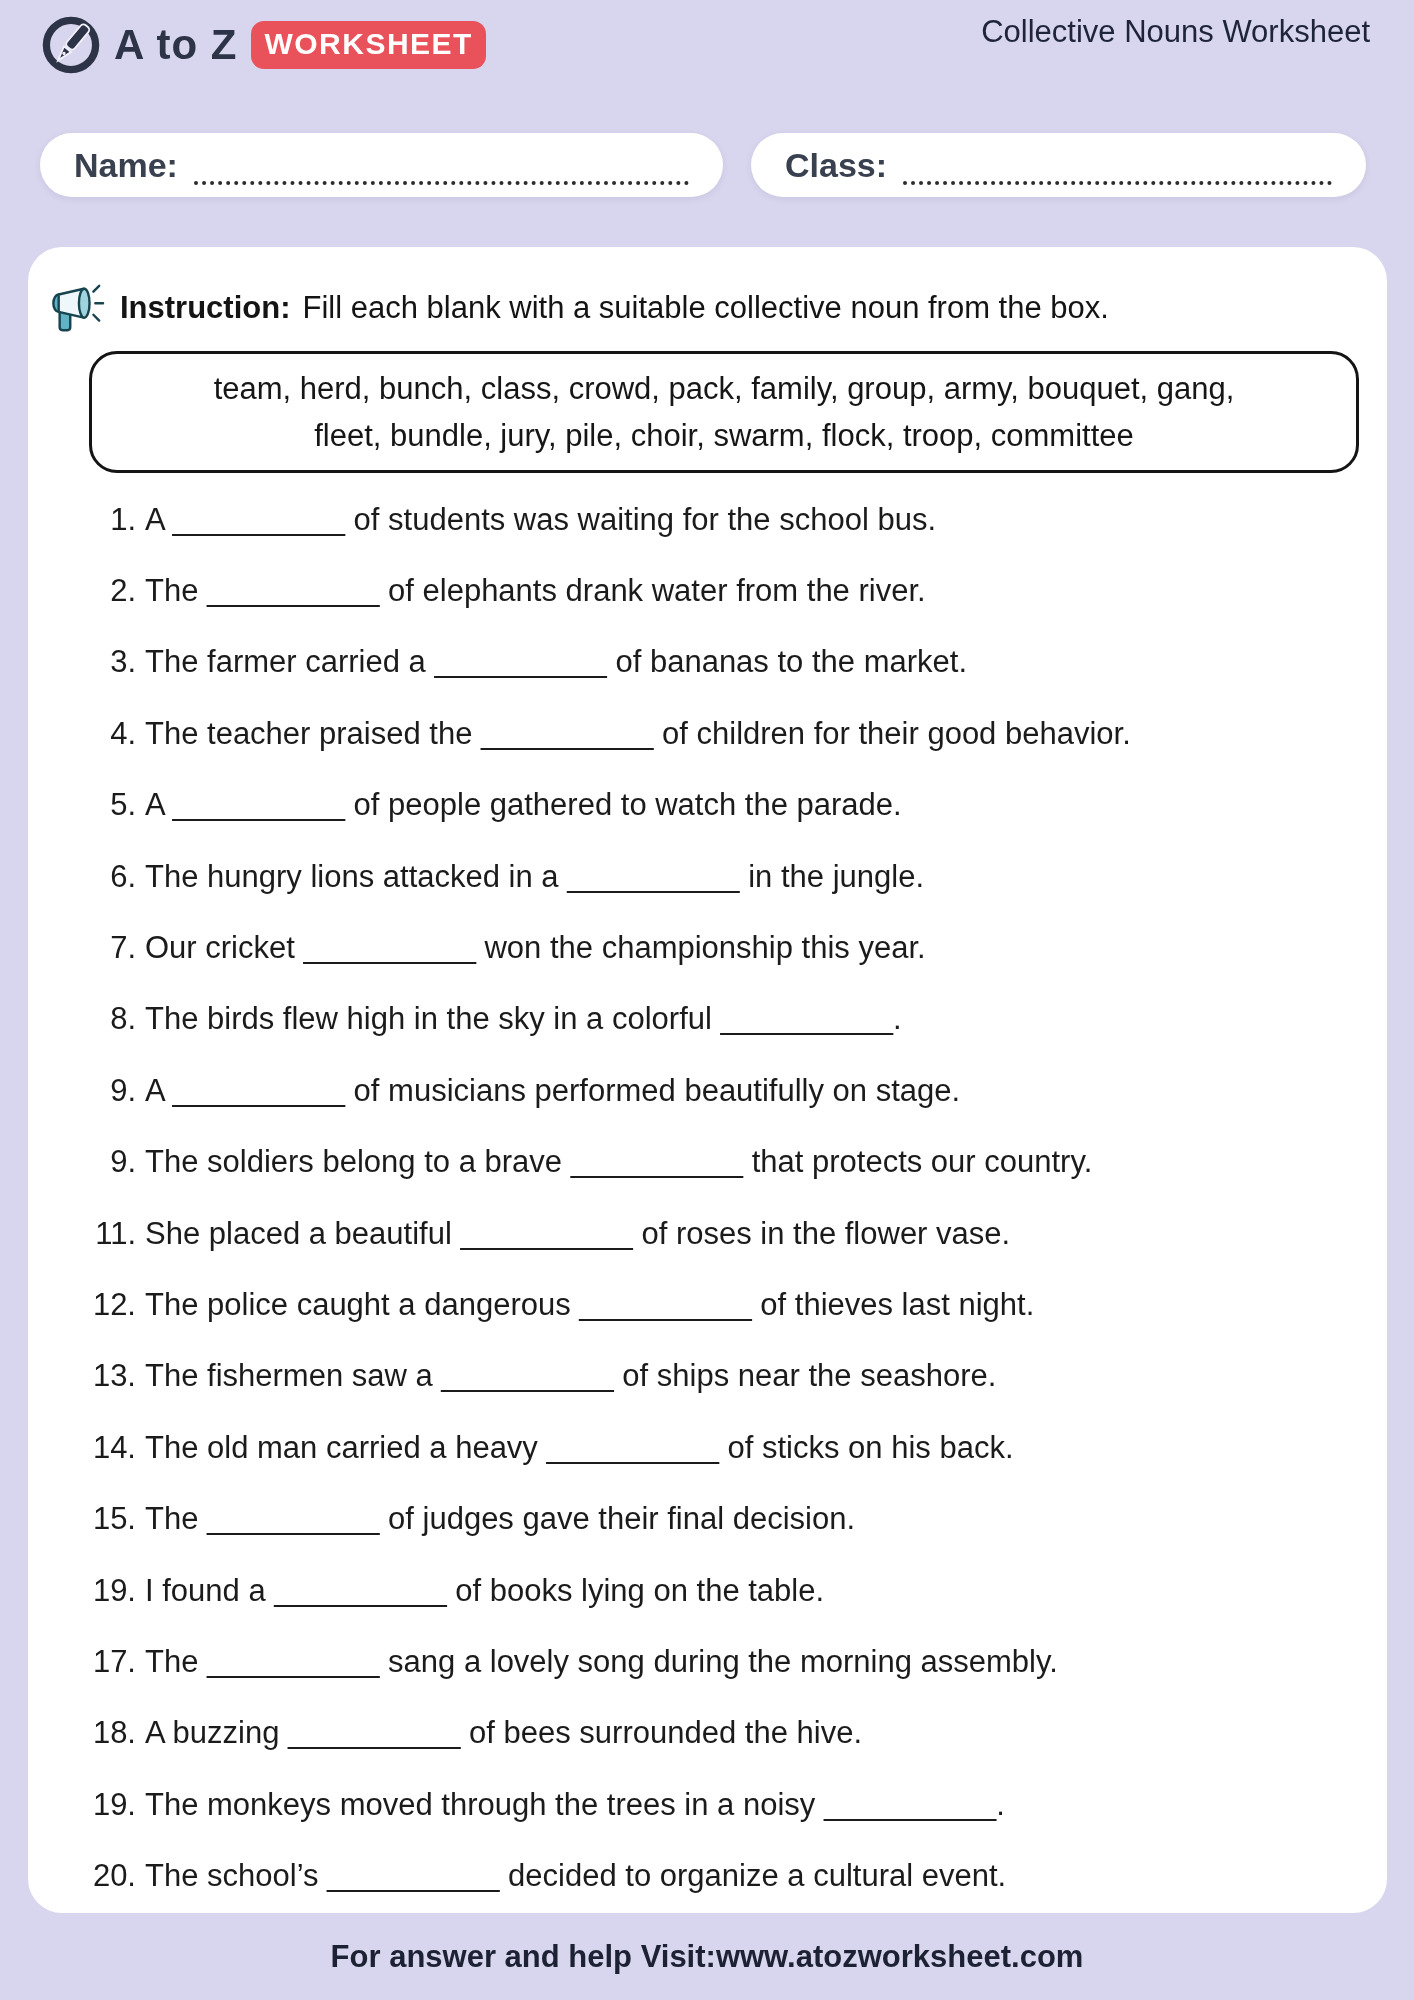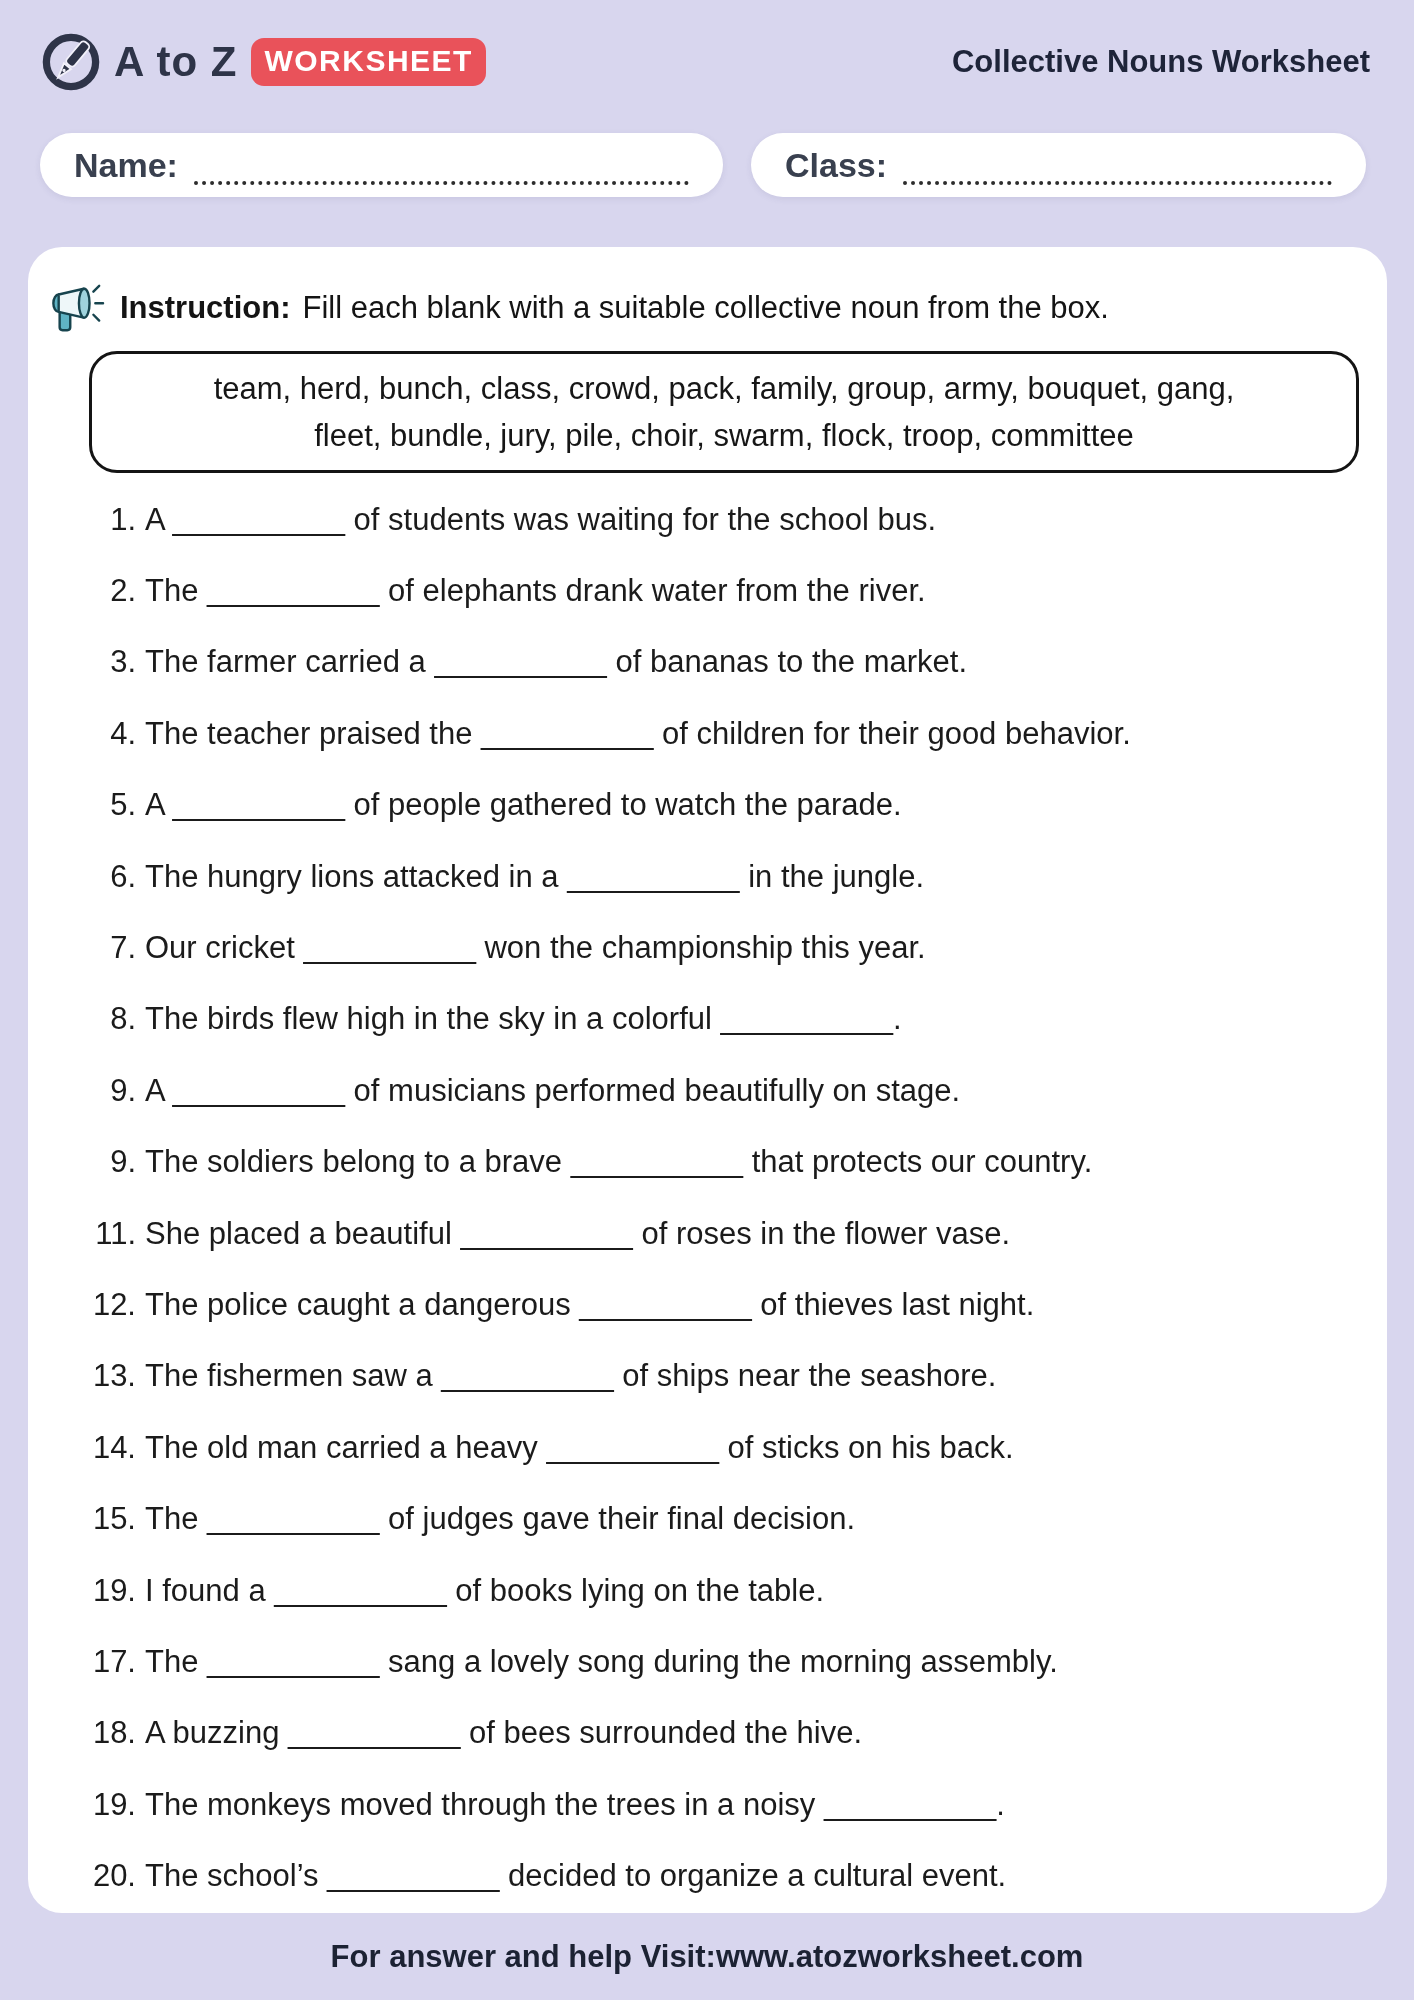--- a/index.html
+++ b/index.html
@@ -7,33 +7,33 @@
     width: 1414px; height: 2000px;
     background: #d8d6ee;
     font-family: "Liberation Sans", sans-serif;
     position: relative;
     overflow: hidden;
   }
 
   
   .header {
     position: absolute; top: 14px; left: 40px; right: 44px; height: 96px;
-    display: flex; align-items: center; justify-content: space-between;
+    display: flex; align-items: flex-start; justify-content: space-between;
   }
   .logo { display: flex; align-items: center; }
   .logo-text {
     font-size: 42px; font-weight: 800; color: #2e3448;
     margin-left: 12px; letter-spacing: 1px;
   }
   .logo-badge {
     display: inline-block; background: #e9525a; color: #ffffff;
     font-size: 30px; font-weight: 800; letter-spacing: 1.5px;
     padding: 6px 13px 8px; margin-left: 14px; border-radius: 13px;
   }
-  .doc-title { font-size: 31px; font-weight: 700; color: #1e2439; }
+  .doc-title { font-size: 31px; font-weight: 400; color: #1e2439; }
 
   
   .pills {
     position: absolute; top: 133px; left: 40px; right: 48px; height: 64px;
     display: flex; gap: 28px;
   }
   .pill {
     background: #ffffff; border-radius: 50px;
     display: flex; align-items: center;
     padding: 0 34px; box-shadow: 0 2px 6px rgba(70,70,120,0.10);

